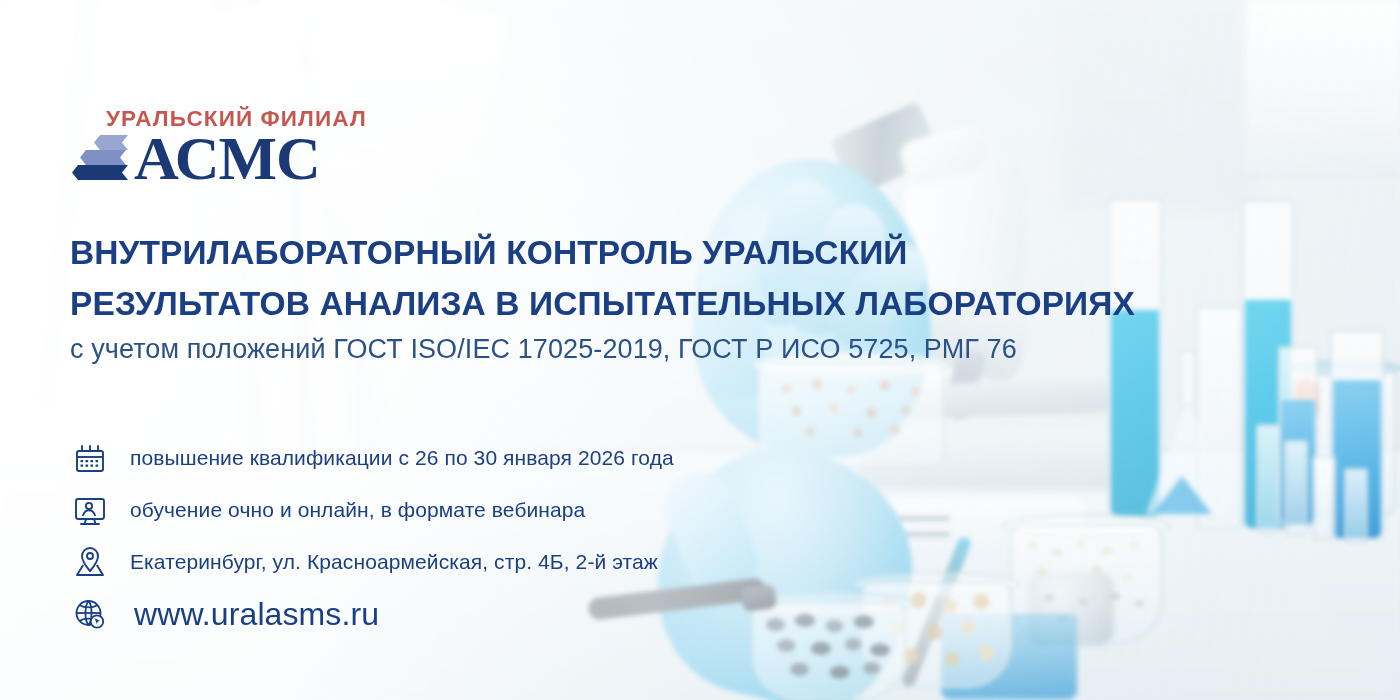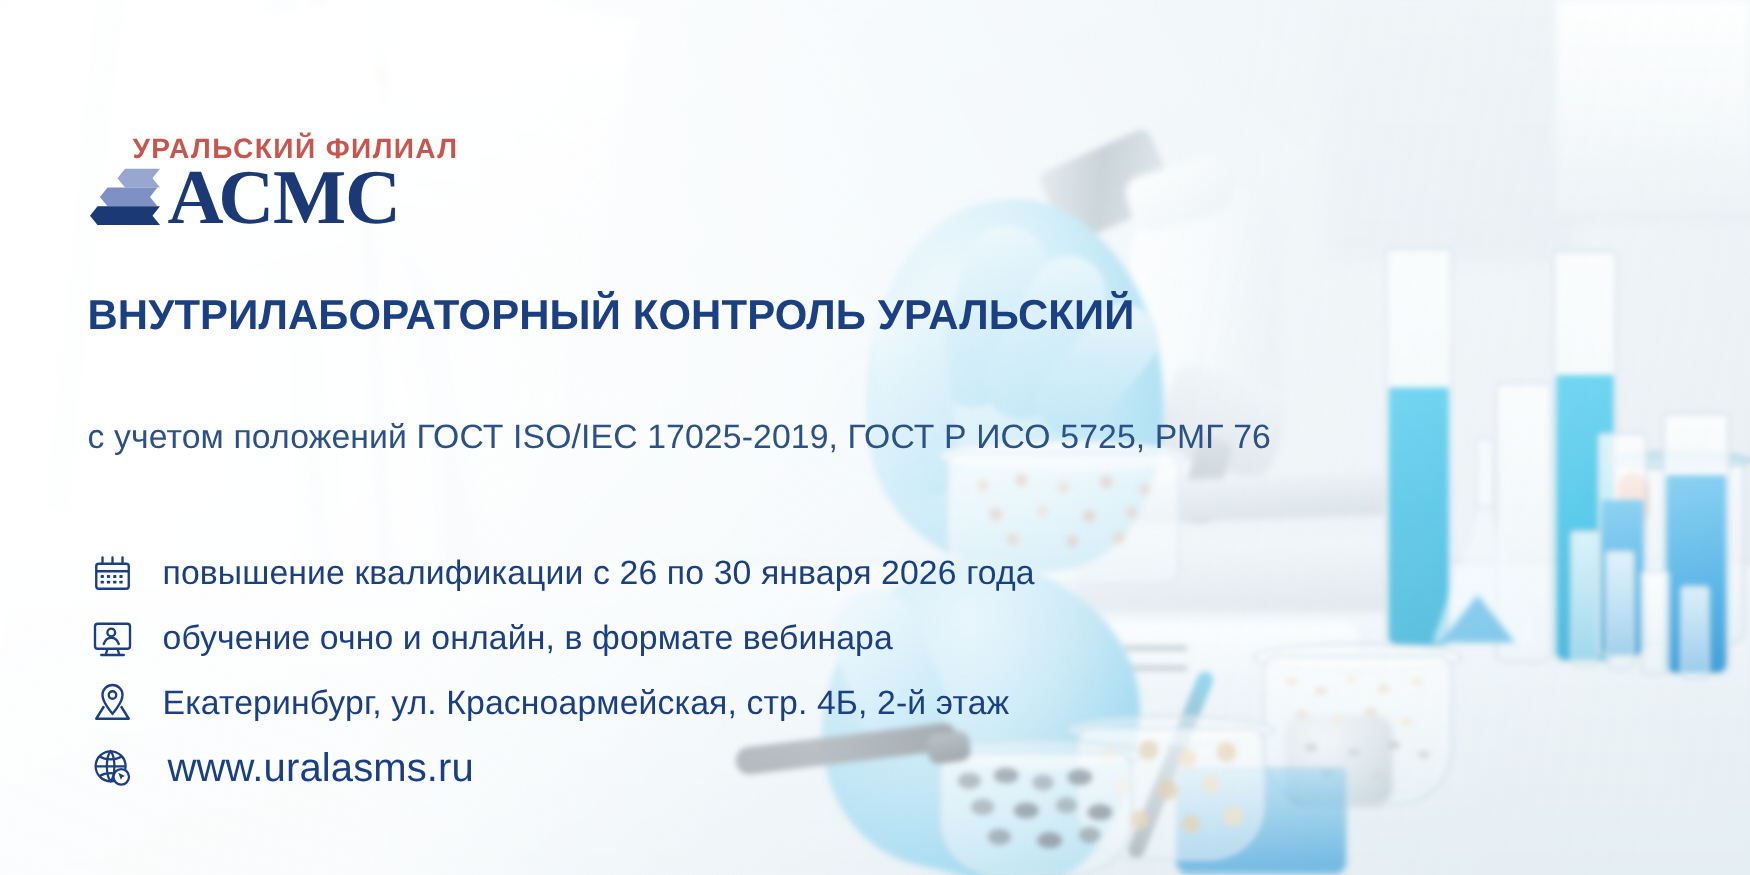--- a/index.html
+++ b/index.html
@@ -588,21 +588,21 @@
   .info-icon {
     width: 44px;
     height: 44px;
     flex: none;
     margin-right: 18px;
     display: flex;
     align-items: center;
     justify-content: center;
   }
   .info-text {
-    font-size: 27px;
+    font-size: 21px;
     color: #1b3f83;
     letter-spacing: .1px;
     white-space: nowrap;
   }
   .info-text.site {
     font-size: 32px;
   }
   .row-site .info-icon { margin-right: 22px; }
 </style>
 </head>
@@ -706,20 +706,21 @@
           <path d="M30 2 H58 L52 9.5 L58 17 H30 L24 9.5 Z" fill="#97a7d0"></path>
           <path d="M16 17 H56 L50 24.5 L56 32 H16 L10 24.5 Z" fill="#7f91c4"></path>
           <path d="M4 32 H54 L48 39.5 L54 47 H4 L-2 39.5 Z" fill="#1b3a75" transform="translate(4,0)"></path>
         </svg>
         <div class="logo-word">АСМС</div>
       </div>
     </div>
 
     <div class="headline">
       <div class="headline-line">ВНУТРИЛАБОРАТОРНЫЙ КОНТРОЛЬ УРАЛЬСКИЙ</div>
+      <div class="headline-line">РЕЗУЛЬТАТОВ АНАЛИЗА В ИСПЫТАТЕЛЬНЫХ ЛАБОРАТОРИЯХ</div>
     </div>
 
     <div class="subtitle">с учетом положений ГОСТ ISO/IEC 17025-2019, ГОСТ Р ИСО 5725, РМГ 76</div>
 
     <div class="info-list">
 
       <div class="info-row">
         <span class="info-icon">
           <svg width="40" height="40" viewBox="0 0 40 40" fill="none" stroke="#1b3f83" stroke-width="1.9" aria-hidden="true">
             <path d="M9 13 h22 a2 2 0 0 1 2 2 v16 a2 2 0 0 1 -2 2 h-22 a2 2 0 0 1 -2 -2 v-16 a2 2 0 0 1 2 -2 z"></path>

